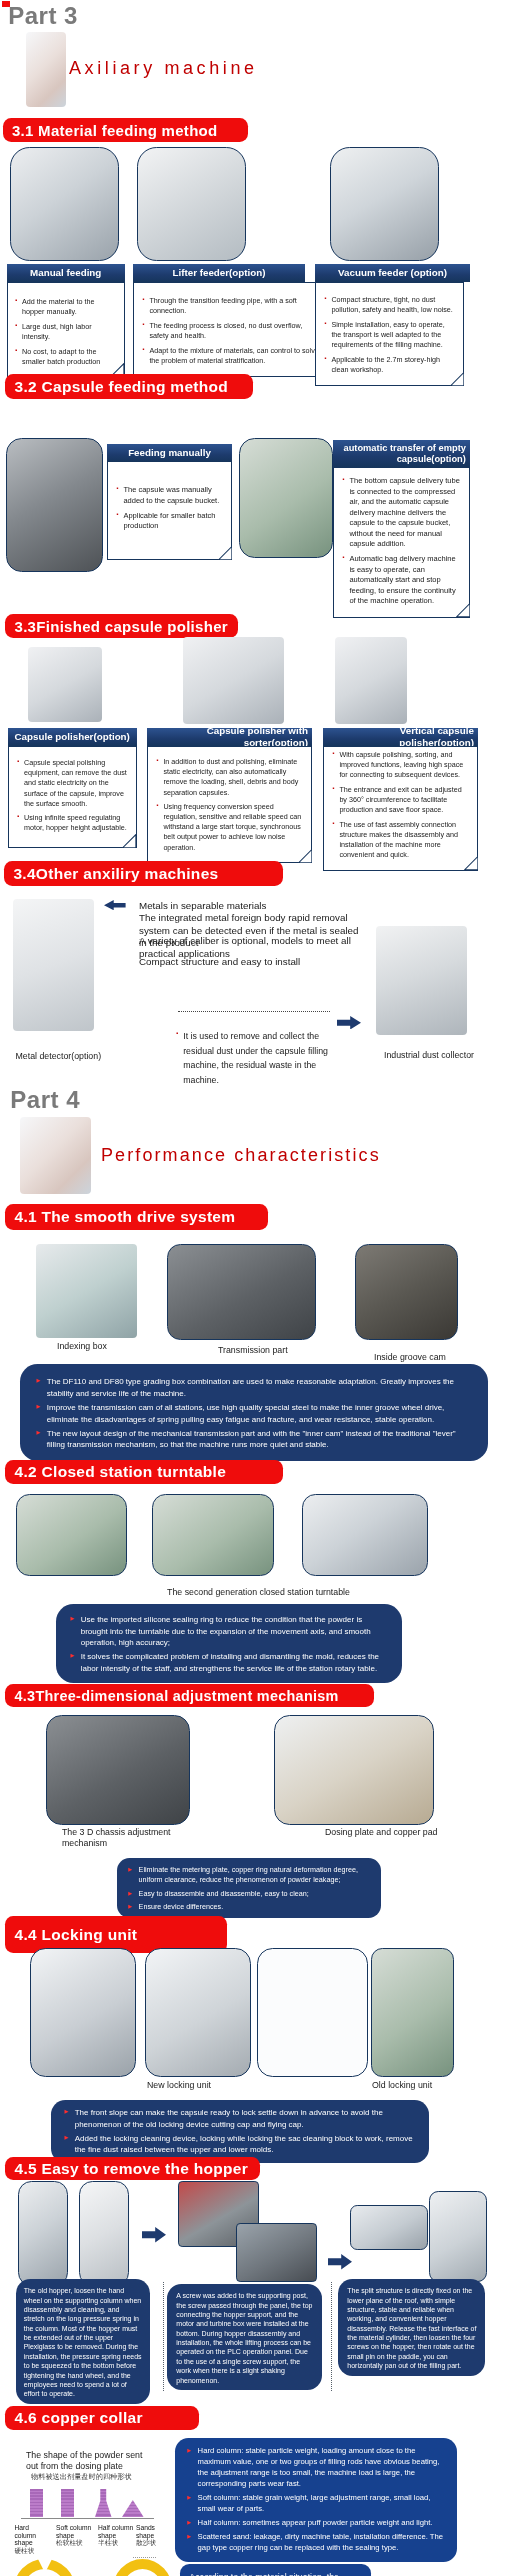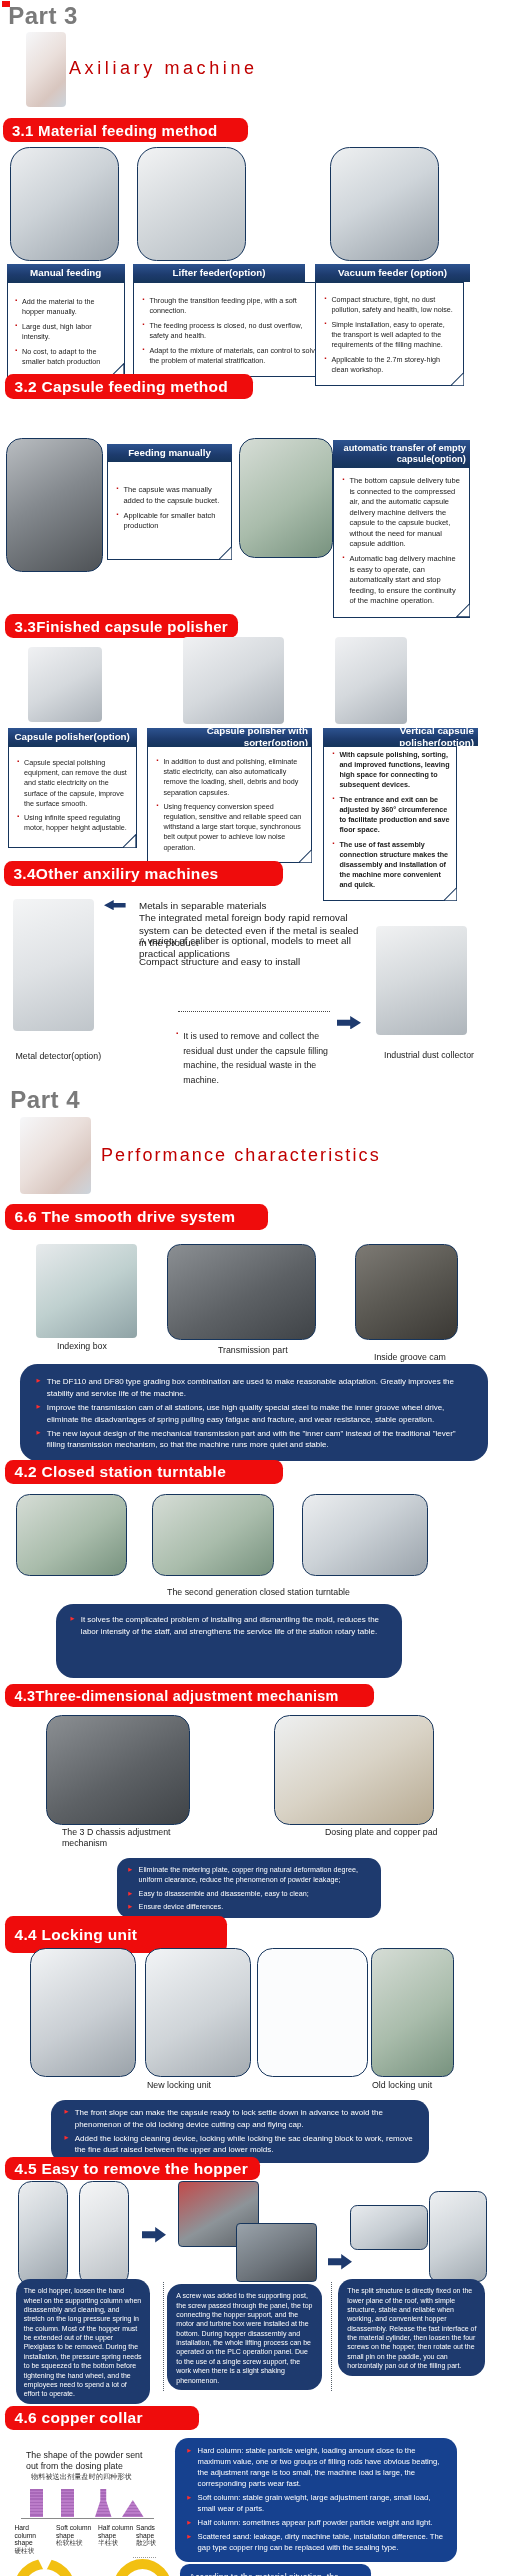--- a/index.html
+++ b/index.html
@@ -123,21 +123,21 @@
   </div>
   <div class="hdr" style="left:147px;top:728px;width:165px;height:17.5px;">Capsule polisher with sorter(option)</div>
   <div class="note" style="left:147px;top:746px;width:165px;min-height:102px;padding:10.3px 7.2px 5.2px 7.2px;">
     <div class="blt">In addition to dust and polishing, eliminate static electricity, can also automatically remove the loading, shell, debris and body separation capsules.</div>
     <div class="blt">Using frequency conversion speed regulation, sensitive and reliable speed can withstand a large start torque, synchronous belt output power to achieve low noise operation.</div>
     <svg class="fold" width="14.4" height="14.4" viewBox="0 0 28 28">
         <path d="M27 1 L27 27 L1 27 Z" fill="#fff" stroke="#16355c" stroke-width="2"></path>
       </svg>
   </div>
   <div class="hdr" style="left:323px;top:728px;width:155px;height:17.5px;">Vertical capsule polisher(option)</div>
-  <div class="note" style="left:323px;top:746px;width:134px;min-height:102px;padding:3.1px 6.2px 5.2px 7.2px;font-weight:bold;">
+  <div class="note" style="left:323px;top:746px;width:155px;min-height:102px;padding:3.1px 6.2px 5.2px 7.2px;">
     <div class="blt">With capsule polishing, sorting, and improved functions, leaving high space for connecting to subsequent devices.</div>
     <div class="blt">The entrance and exit can be adjusted by 360° circumference to facilitate production and save floor space.</div>
     <div class="blt">The use of fast assembly connection structure makes the disassembly and installation of the machine more convenient and quick.</div>
     <svg class="fold" width="14.4" height="14.4" viewBox="0 0 28 28">
         <path d="M27 1 L27 27 L1 27 Z" fill="#fff" stroke="#16355c" stroke-width="2"></path>
       </svg>
   </div>
 
   <div class="banner" style="left:4.1px;top:861px;width:260px;height:25px;">3.4Other anxiliry machines</div>
 
@@ -154,39 +154,40 @@
   <div class="blt" style="position:absolute;left:175px;top:1029px;width:149px;font-size:8.8px;line-height:1.65;">It is used to remove and collect the residual dust under the capsule filling machine, the residual waste in the machine.</div>
   <div class="arrow-r" style="left:337px;top:1016px;width:24px;height:13.4px;"></div>
 
   <div class="ph-plain" style="left:376px;top:926px;width:91px;height:109px;background:linear-gradient(160deg,#f1f2f3 0%,#d6dadd 45%,#aeb5bb 100%);"></div>
   <div class="cap" style="left:384px;top:1050px;width:98px;">Industrial dust collector</div>
 
   <div class="part-title" style="left:10.3px;top:1086px;">Part 4</div>
   <div class="ph-plain" style="left:20px;top:1117px;width:71px;height:77px;background:linear-gradient(135deg,#f6f7f9 0%,#eadfdb 45%,#d8c6bf 75%,#ccd4dc 100%);"></div>
   <div class="red-head" style="left:101px;top:1145px;letter-spacing:2.1px;">Performance characteristics</div>
 
-  <div class="banner" style="left:5.2px;top:1204px;width:244px;height:26px;">6.6 The smooth drive system</div>
+  <div class="banner" style="left:5.2px;top:1204px;width:244px;height:26px;">4.1 The smooth drive system</div>
   <div class="ph-plain" style="left:36px;top:1244px;width:101px;height:94px;background:linear-gradient(150deg,#e7eaec 0%,#bfd0cf 50%,#8fa3a6 100%);"></div>
   <div class="ph ph-dark" style="left:167px;top:1244px;width:147px;height:94px;border-radius:13.4px;"></div>
   <div class="ph ph-dark" style="left:355px;top:1244px;width:101px;height:94px;border-radius:13.4px;background:linear-gradient(150deg,#7d7a74 0%,#5a5852 50%,#3a3834 100%);"></div>
   <div class="cap" style="left:57px;top:1341px;width:82px;">Indexing box</div>
   <div class="cap" style="left:218px;top:1345px;width:93px;">Transmission part</div>
   <div class="cap" style="left:374px;top:1352px;width:88px;">Inside groove cam</div>
   <div class="panel" style="left:20px;top:1364px;width:468px;min-height:89px;padding:12.4px 15.5px 7.2px 15.5px;">
     <div class="pb">The DF110 and DF80 type grading box combination are used to make reasonable adaptation. Greatly improves the stability and service life of the machine.</div>
     <div class="pb">Improve the transmission cam of all stations, use high quality special steel to make the inner groove wheel drive, eliminate the disadvantages of spring pulling easy fatigue and fracture, and wear resistance, stable operation.</div>
     <div class="pb">The new layout design of the mechanical transmission part and with the "inner cam" instead of the traditional "lever" filling transmission mechanism, so that the machine runs more quiet and stable.</div>
   </div>
 
   <div class="banner" style="left:5.2px;top:1460px;width:259px;height:24px;">4.2 Closed station turntable</div>
   <div class="ph ph-green" style="left:15.5px;top:1494px;width:109px;height:80px;"></div>
   <div class="ph ph-green" style="left:152px;top:1494px;width:120px;height:80px;"></div>
   <div class="ph" style="left:302px;top:1494px;width:124px;height:80px;"></div>
   <div class="cap" style="left:158px;top:1587px;width:201px;text-align:center;">The second generation closed station turntable</div>
   <div class="panel" style="left:56px;top:1604px;width:346px;min-height:74px;padding:10.3px 13.4px 6.2px 13.4px;">
+    <div class="pb">Use the imported silicone sealing ring to reduce the condition that the powder is brought into the turntable due to the expansion of the movement axis, and smooth operation, high accuracy;</div>
     <div class="pb">It solves the complicated problem of installing and dismantling the mold, reduces the labor intensity of the staff, and strengthens the service life of the station rotary table.</div>
   </div>
 
   <div class="banner" style="left:5.2px;top:1684px;width:350px;height:23px;font-size:14.4px;">4.3Three-dimensional adjustment mechanism</div>
   <div class="ph ph-dark" style="left:46px;top:1715px;width:142px;height:108px;border-radius:15.5px;"></div>
   <div class="ph" style="left:274px;top:1715px;width:158px;height:108px;border-radius:15.5px;background:linear-gradient(150deg,#eef0f1 0%,#d9d3c6 50%,#b7aa92 100%);"></div>
   <div class="cap" style="left:62px;top:1827px;width:118px;">The 3 D chassis adjustment mechanism</div>
   <div class="cap" style="left:325px;top:1827px;width:118px;">Dosing plate and copper pad</div>
   <div class="panel" style="left:117px;top:1858px;width:264px;min-height:48px;padding:7.2px 10.3px 3.1px 10.3px;border-radius:12.4px;">
     <div class="pb" style="font-size:7.2px;">Eliminate the metering plate, copper ring natural deformation degree, uniform clearance, reduce the phenomenon of powder leakage;</div>

